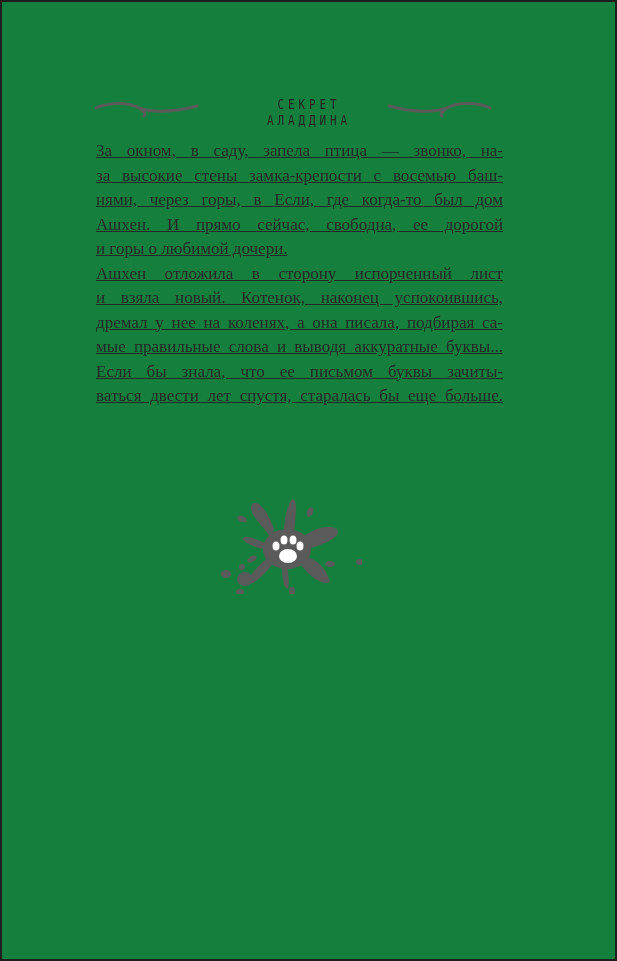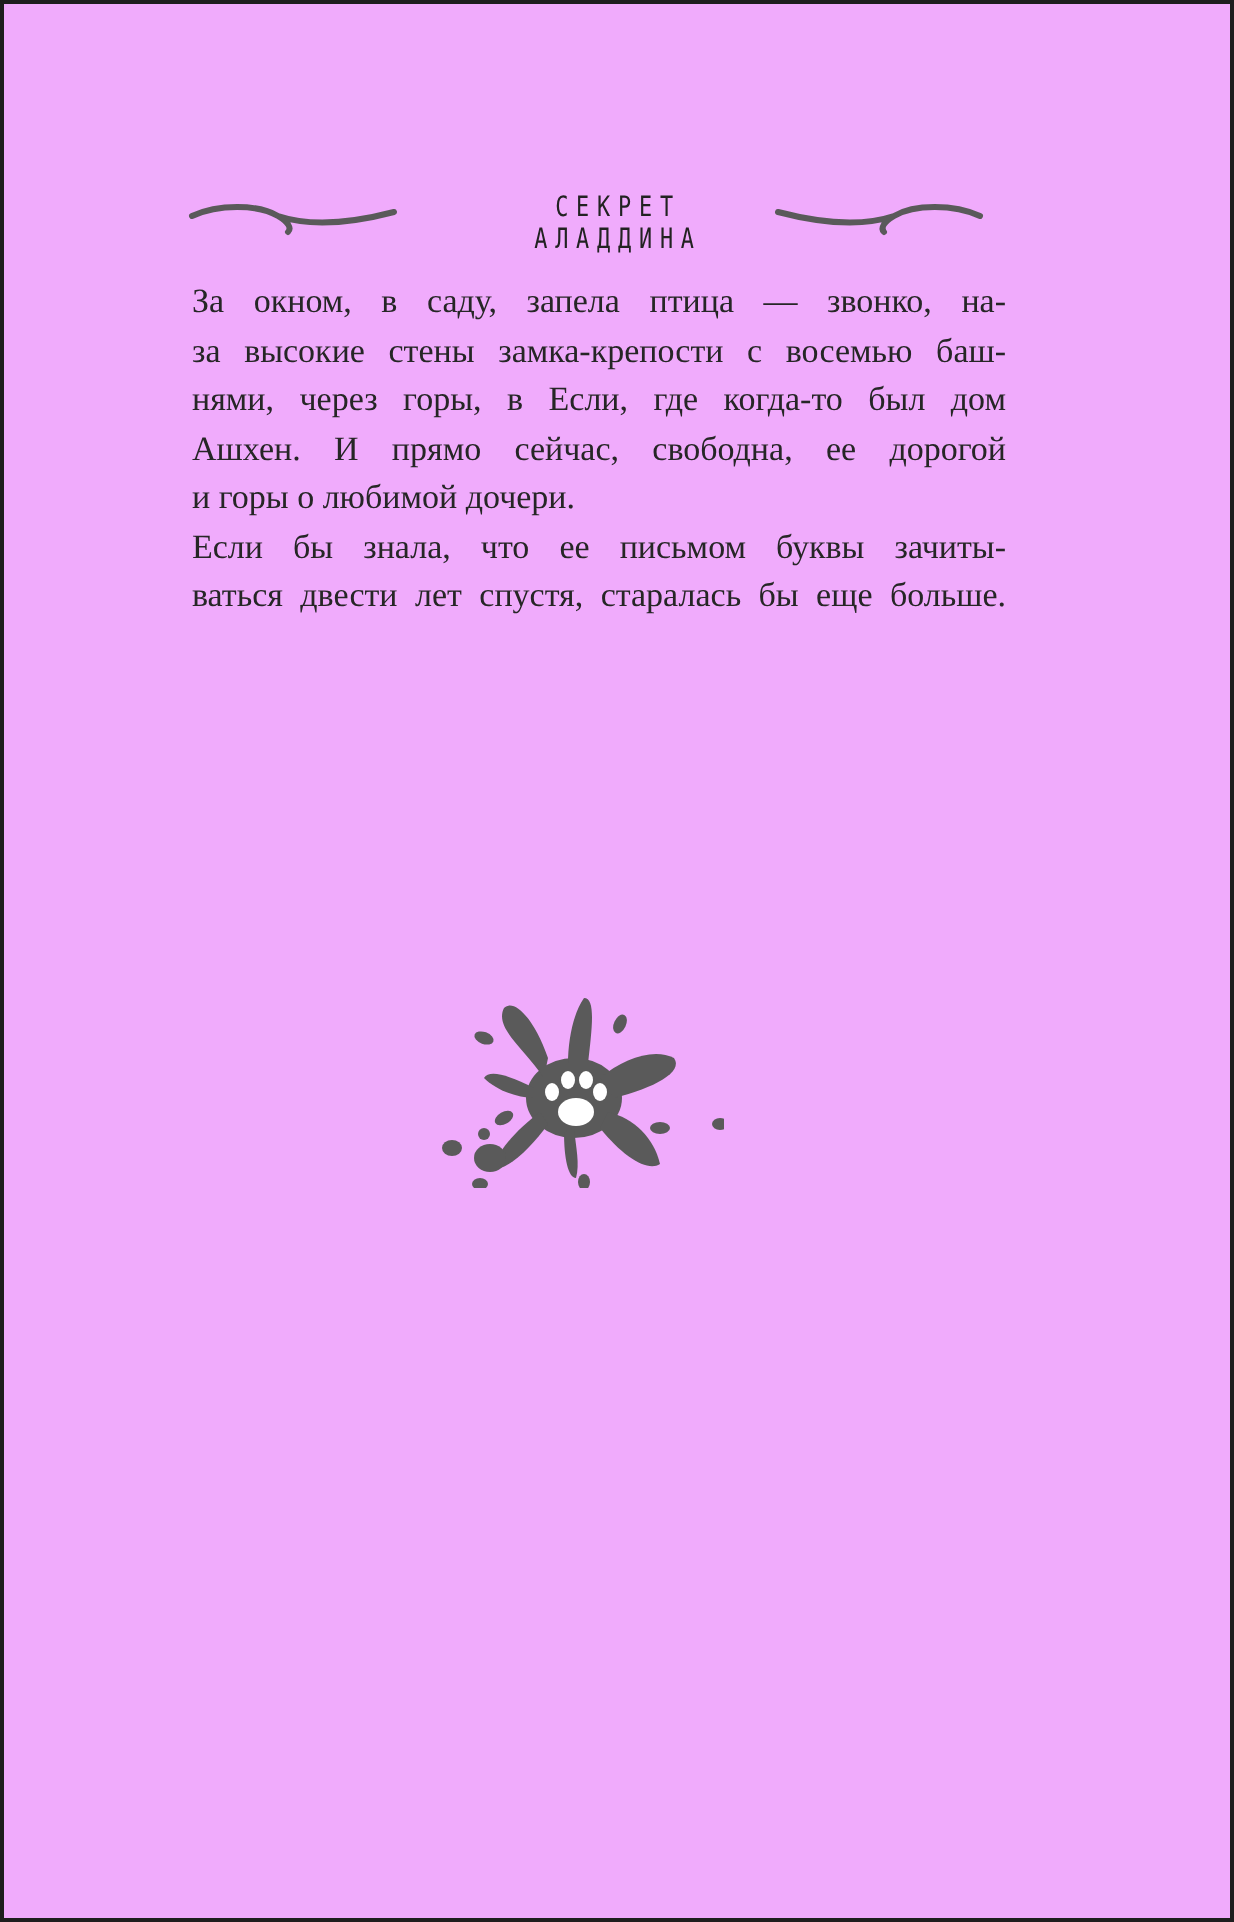--- a/index.html
+++ b/index.html
@@ -1,23 +1,23 @@
 <!DOCTYPE html>
 <html><head>
 <meta charset="utf-8">
 <style>
   html, body { margin:0; padding:0; }
   body { width:617px; height:961px; background:#fff; position:relative; overflow:hidden; }
-  .page { position:absolute; left:0; top:0; width:613px; height:957px; border:2px solid #1e1e1e; border-right-width:3px; border-bottom-width:3px; background:#f0abfc; box-sizing:content-box; }
+  .page { position:absolute; left:0; top:0; width:613px; height:957px; border:2px solid #1e1e1e; border-right-width:3px; border-bottom-width:3px; background:#15803d; box-sizing:content-box; }
   .header { position:absolute; left:92px; top:92px; width:430px; height:26px; }
   .header .title { position:absolute; left:130px; top:2px; width:170px; text-align:center;
     font-family:"DejaVu Sans Mono", monospace; font-size:14px; letter-spacing:5px; color:#222; transform:scaleX(0.78); transform-origin:center; }
   .header svg { position:absolute; top:0; }
   .body-text { position:absolute; left:94px; top:137px; width:407px;
-    font-family:"Liberation Serif", serif; font-size:17px; line-height:24.5px; color:#262626; }
+    font-family:"Liberation Serif", serif; font-size:17px; line-height:24.5px; color:#262626;text-decoration:underline; }
   .body-text p { margin:0; text-align:justify; text-align-last:left; text-indent:0; }
   .body-text .line { display:block; text-align:justify; text-align-last:justify; white-space:nowrap; }
   .body-text .line.last { text-align-last:left; }
   .splat { position:absolute; left:210px; top:492px; width:150px; height:100px; }
 </style>
 </head>
 <body>
 
 <div class="page">
 
@@ -31,20 +31,26 @@
     </svg>
   </div>
 
   <div class="body-text">
     <p>
       <span class="line" style="padding-left: 0px; text-indent: 0px;">За окном, в саду, запела птица — звонко, на-</span>
       <span class="line">за высокие стены замка-крепости с восемью баш-</span>
       <span class="line">нями, через горы, в Если, где когда-то был дом</span>
       <span class="line">Ашхен. И прямо сейчас, свободна, ее дорогой</span>
       <span class="line last">и горы о любимой дочери.</span>
+    </p>
+    <p>
+      <span class="line" style="padding-left: 0px; text-indent: 0px;">Ашхен отложила в сторону испорченный лист</span>
+      <span class="line">и взяла новый. Котенок, наконец успокоившись,</span>
+      <span class="line">дремал у нее на коленях, а она писала, подбирая са-</span>
+      <span class="line">мые правильные слова и выводя аккуратные буквы...</span>
     </p>
     <p>
       <span class="line" style="padding-left: 0px; text-indent: 0px;">Если бы знала, что ее письмом буквы зачиты-</span>
       <span class="line">ваться двести лет спустя, старалась бы еще больше.</span>
     </p>
   </div>
 
   <svg class="splat" viewBox="0 0 150 100">
     <g fill="#5a5a5a">
 

